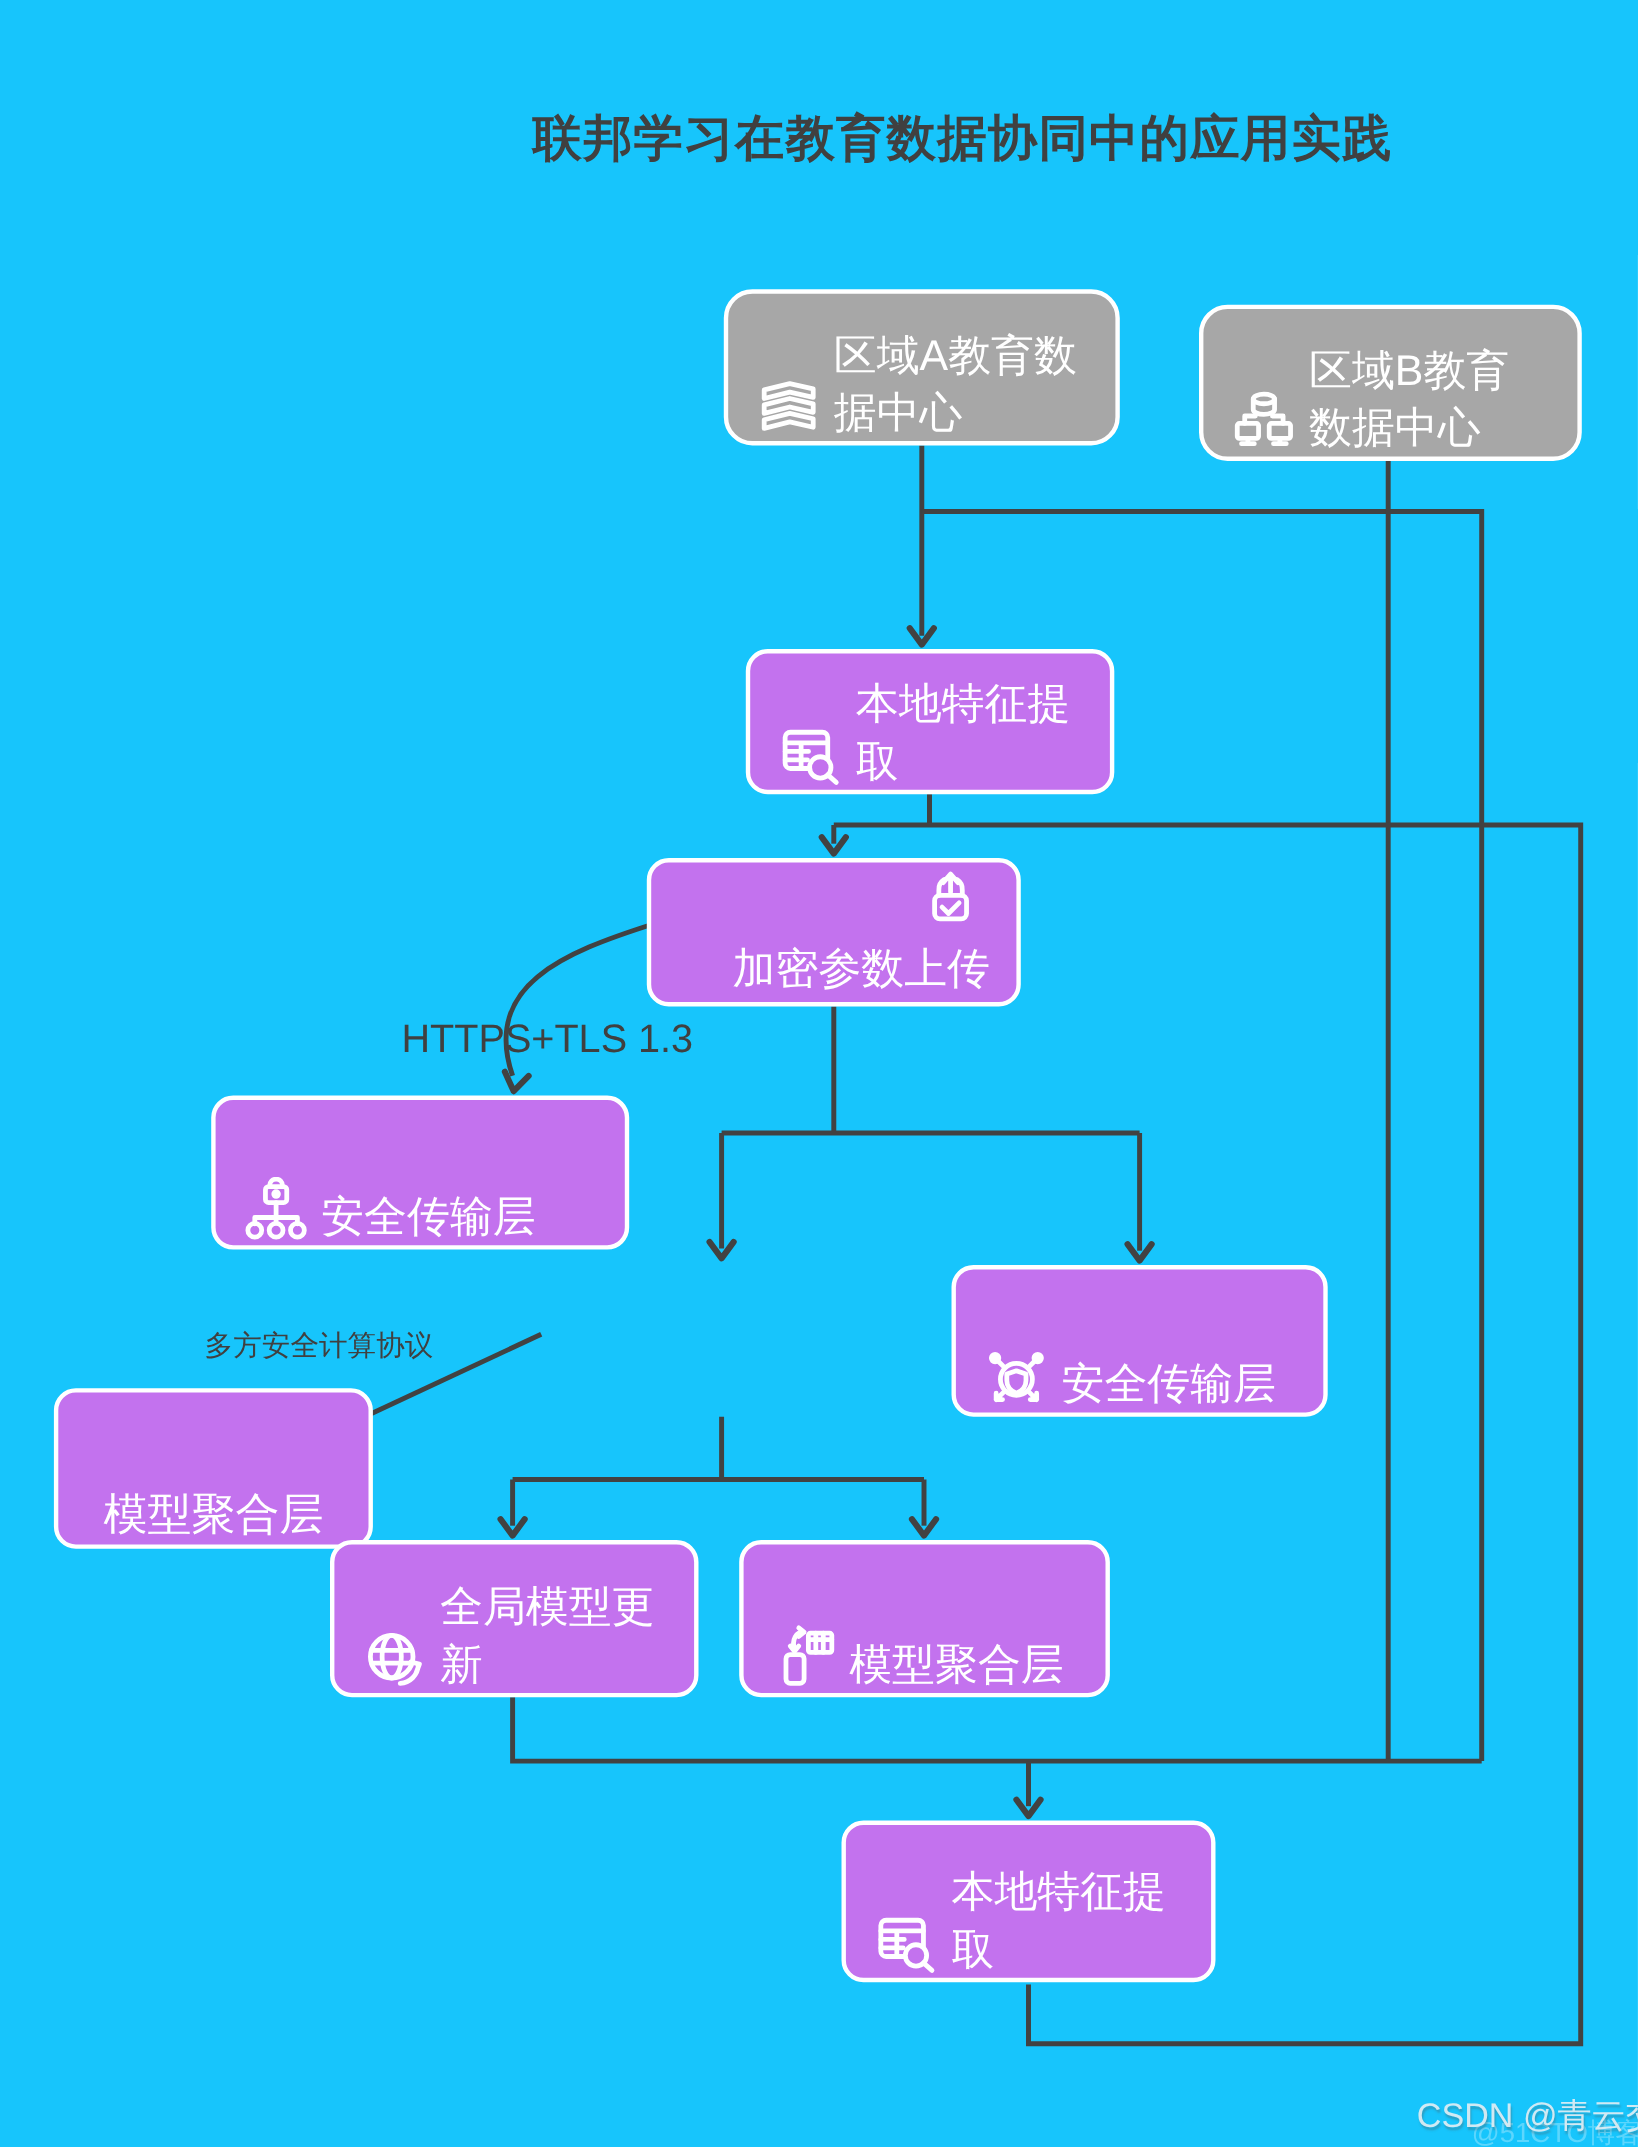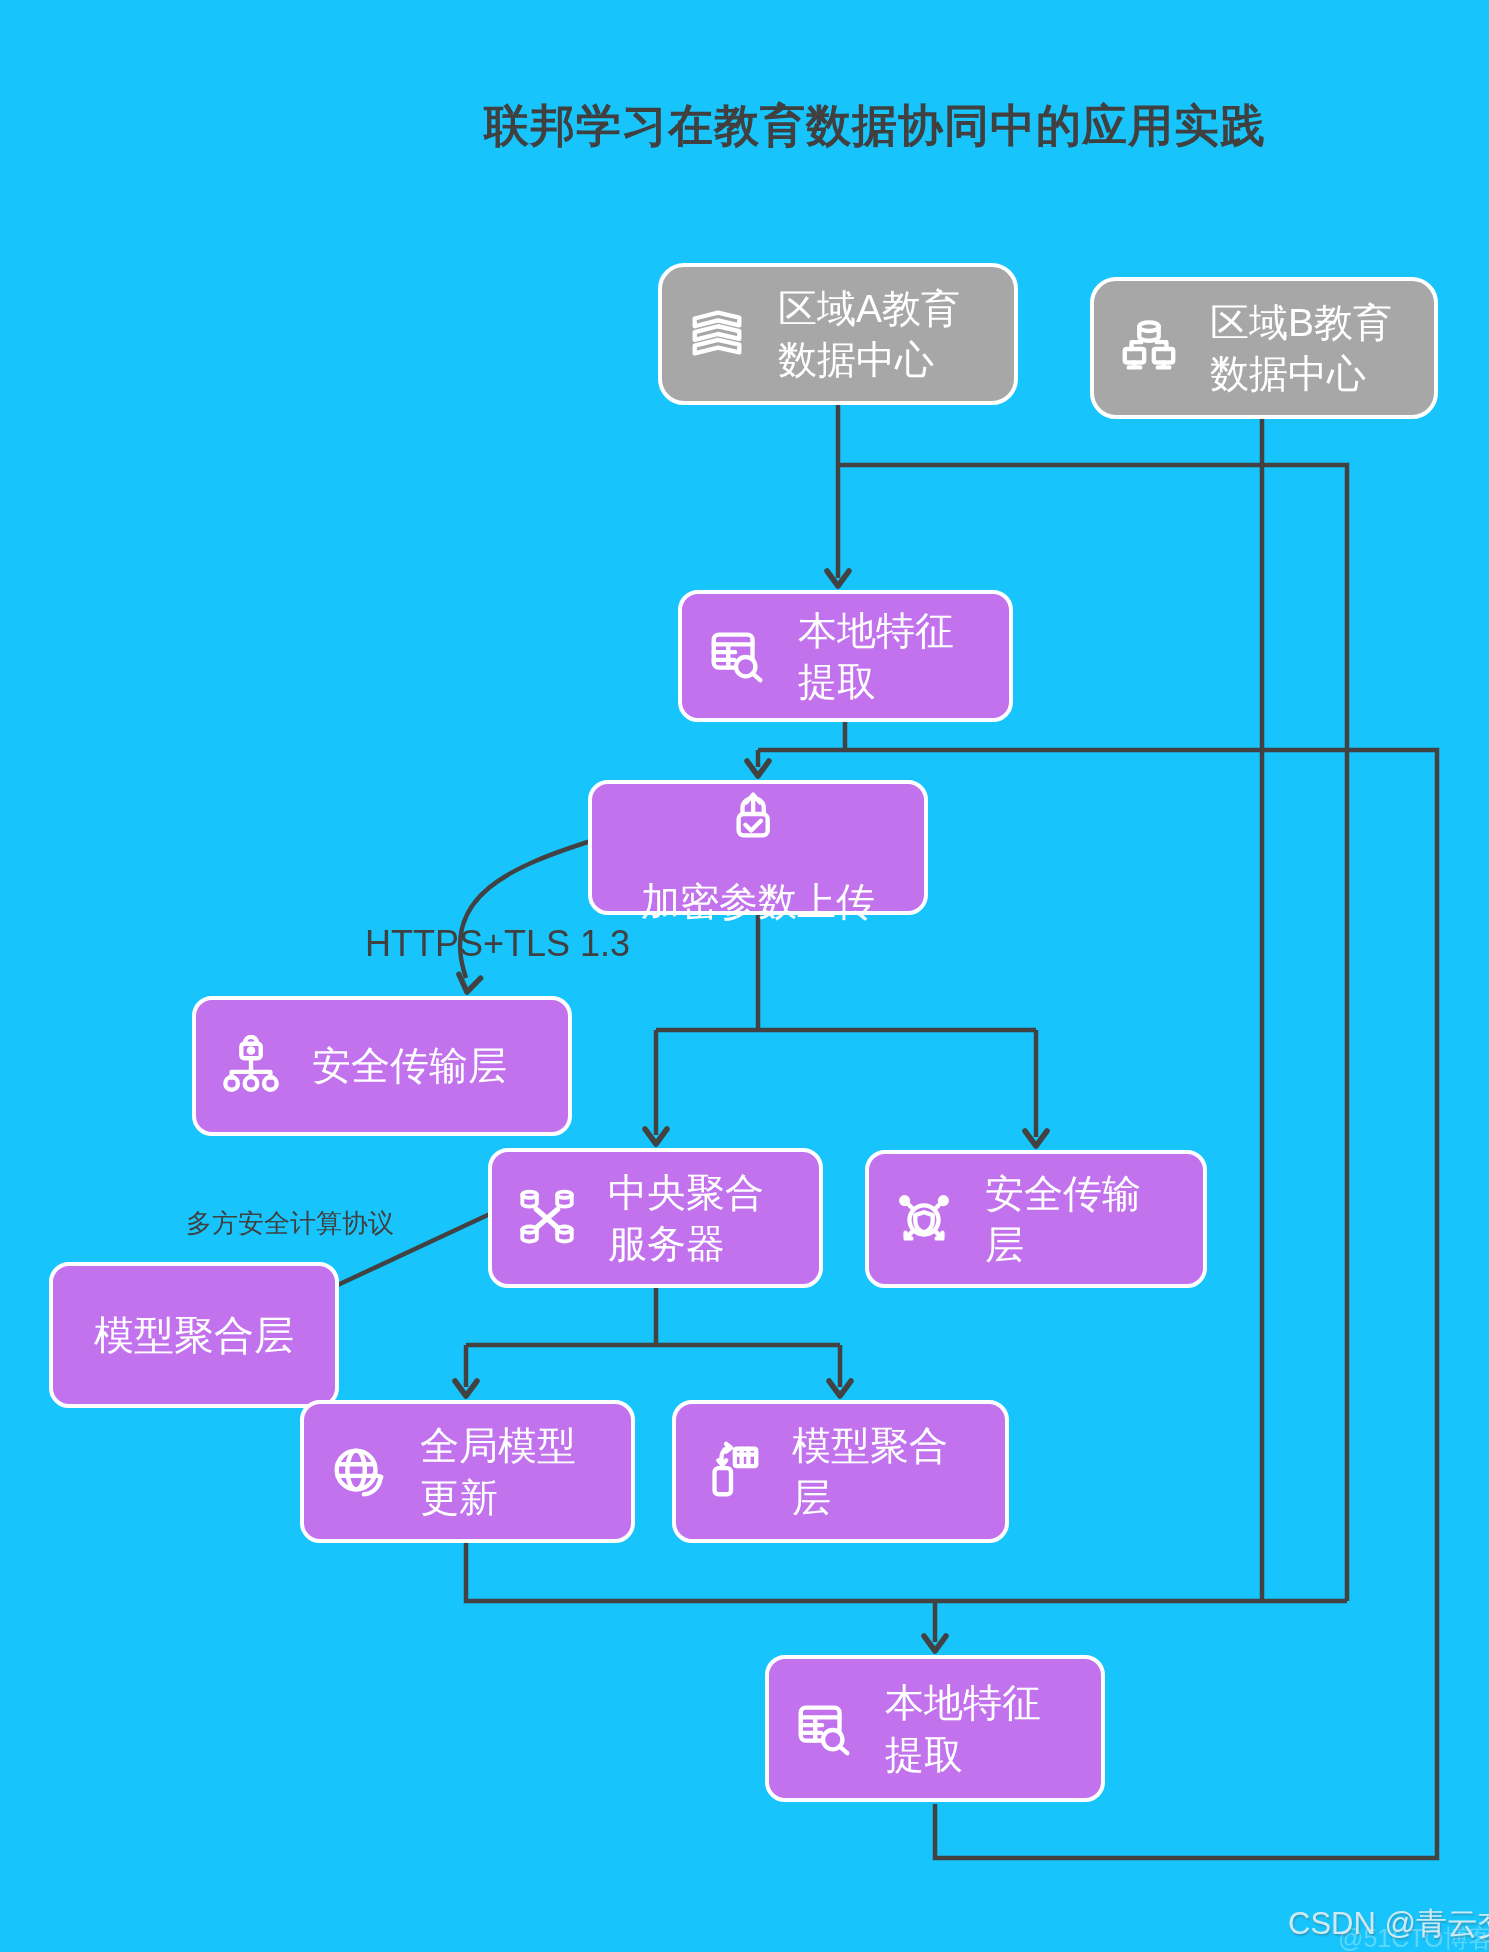--- a/index.html
+++ b/index.html
@@ -1,21 +1,21 @@
 <!DOCTYPE html>
 <html><head>
 <meta charset="utf-8">
 <style>
   html,body{margin:0;padding:0;}
   body{font-family:"Liberation Sans","DejaVu Sans",sans-serif;}
   #canvas{position:relative;width:1489px;height:1952px;background:#17c5fc;overflow:hidden;}
   #wires{position:absolute;left:0;top:0;z-index:1;}
   .title{position:absolute;left:360px;top:96px;width:1030px;text-align:center;
          font-size:45px;font-weight:bold;color:#404040;letter-spacing:1px;z-index:2;}
-  .node{position:absolute;display:flex;align-items:center;gap:30px;padding:0 24px;
+  .node{position:absolute;display:flex;align-items:flex-end;gap:10px;padding:0 24px;
         border:4px solid #ffffff;border-radius:26px;box-sizing:border-box;color:#ffffff;
         font-size:39px;line-height:1.32;z-index:3;}
   .node.gray{background:#a7a7a7;}
   .node.purple{background:#c372ee;border-radius:20px;}
   .node .ic{flex:0 0 auto;display:flex;}
   .node .lbl{flex:1 1 auto;}
   .node.center-text{justify-content:center;}
   .node.center-text .lbl{flex:0 0 auto;text-align:center;}
   .edge-label{position:absolute;font-size:36px;color:#404040;z-index:2;white-space:nowrap;}
   .wm-main{position:absolute;left:1288px;top:1903px;font-size:31px;color:rgba(224,238,244,0.92);
@@ -136,38 +136,20 @@
         <circle cx="32" cy="16" r="2.2" fill="#fff"></circle>
         <path d="M32 24 V38 M12 44 V38 H52 V44 M32 38 V43"></path>
         <circle cx="12" cy="50" r="6.5"></circle>
         <circle cx="32" cy="50" r="6.5"></circle>
         <circle cx="52" cy="50" r="6.5"></circle>
       </svg>
     </span>
     <span class="lbl">安全传输层</span>
   </div>
 
-  <div class="node purple" style="left:488px;top:1148px;width:335px;height:140px;">
-    <span class="ic">
-      <svg class="icon" width="62" height="62" viewBox="0 0 64 64">
-        <g stroke-width="4">
-          <ellipse cx="14" cy="8" rx="7.5" ry="3.2"></ellipse>
-            <path d="M6.5 8 V17 A7.5 3.2 0 0 0 21.5 17 V8"></path>
-          <ellipse cx="50" cy="8" rx="7.5" ry="3.2"></ellipse>
-            <path d="M42.5 8 V17 A7.5 3.2 0 0 0 57.5 17 V8"></path>
-          <ellipse cx="14" cy="44" rx="7.5" ry="3.2"></ellipse>
-            <path d="M6.5 44 V53 A7.5 3.2 0 0 0 21.5 53 V44"></path>
-          <ellipse cx="50" cy="44" rx="7.5" ry="3.2"></ellipse>
-            <path d="M42.5 44 V53 A7.5 3.2 0 0 0 57.5 53 V44"></path>
-        </g>
-        <path d="M21 23 L43 42 M43 23 L21 42" stroke-width="5.5"></path>
-      </svg>
-    </span>
-    <span class="lbl">中央聚合服务器</span>
-  </div>
 
   <div class="node purple" style="left:865px;top:1150px;width:342px;height:138px;">
     <span class="ic">
       <svg class="icon" width="62" height="62" viewBox="0 0 64 64">
         <circle cx="32" cy="33" r="15"></circle>
         <path d="M32 25 L41 28 V34 C41 40 37 44 32 46 C27 44 23 40 23 34 V28 Z"></path>
         <circle cx="12" cy="13" r="3.5" fill="#fff"></circle>
         <circle cx="52" cy="13" r="3.5" fill="#fff"></circle>
         <path d="M15 16 L21 22 M49 16 L43 22"></path>
         <path d="M21 44 L13 52 M13 46 V52 H19"></path>

